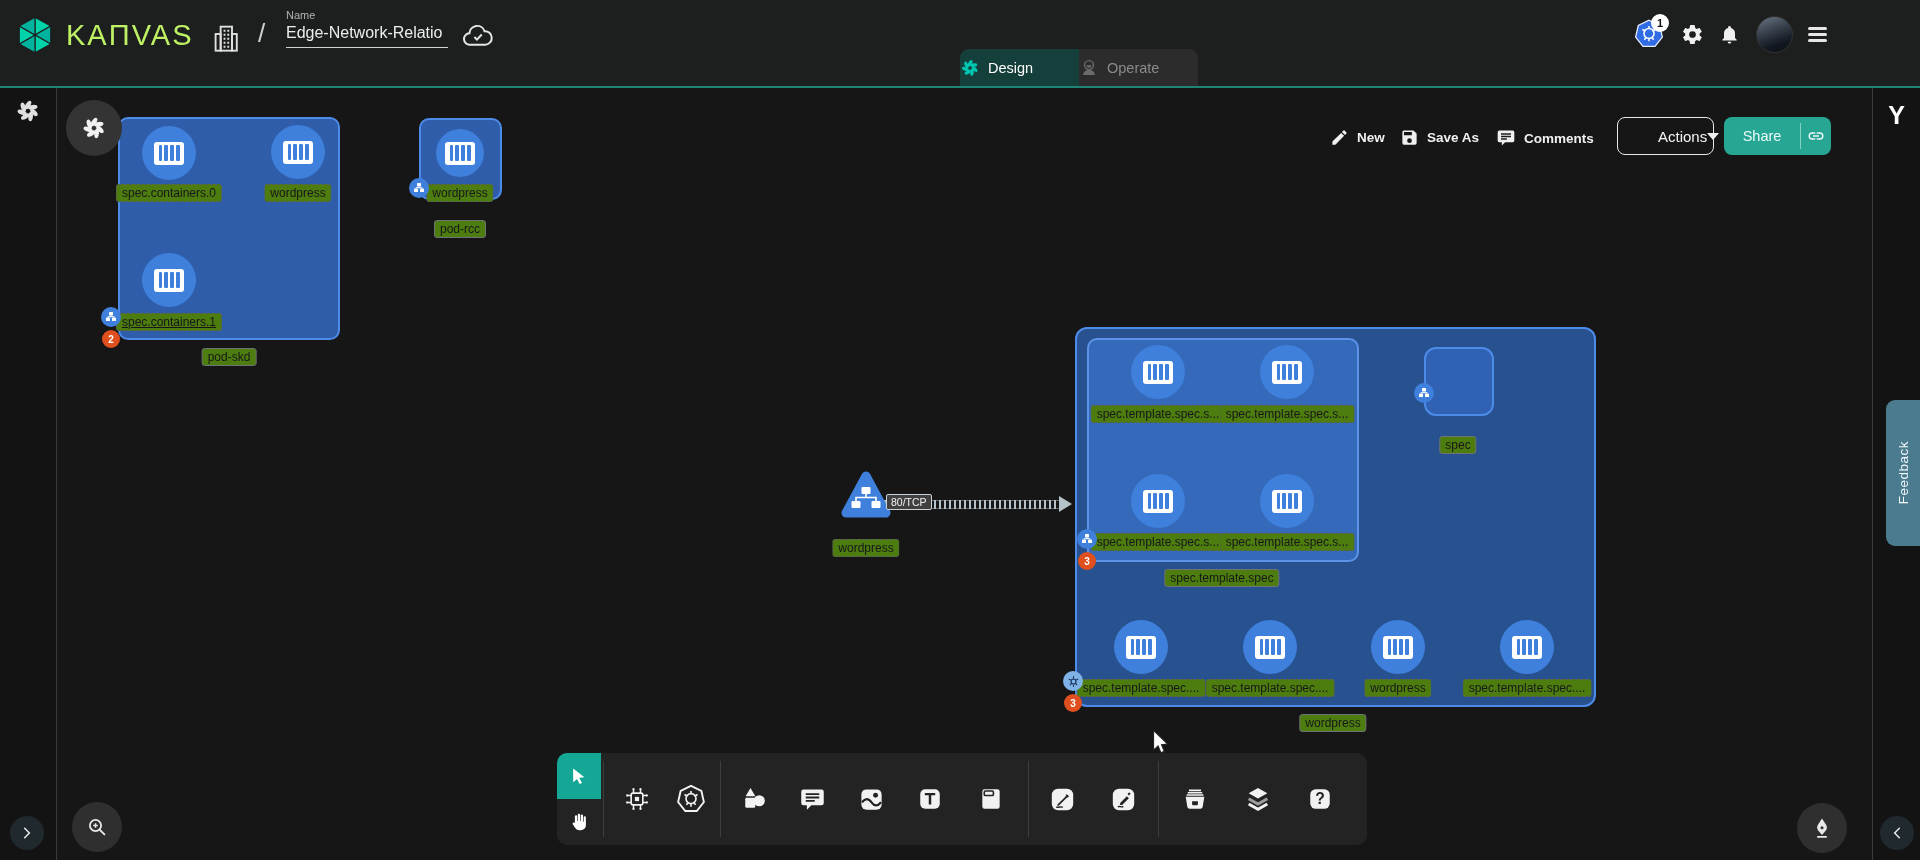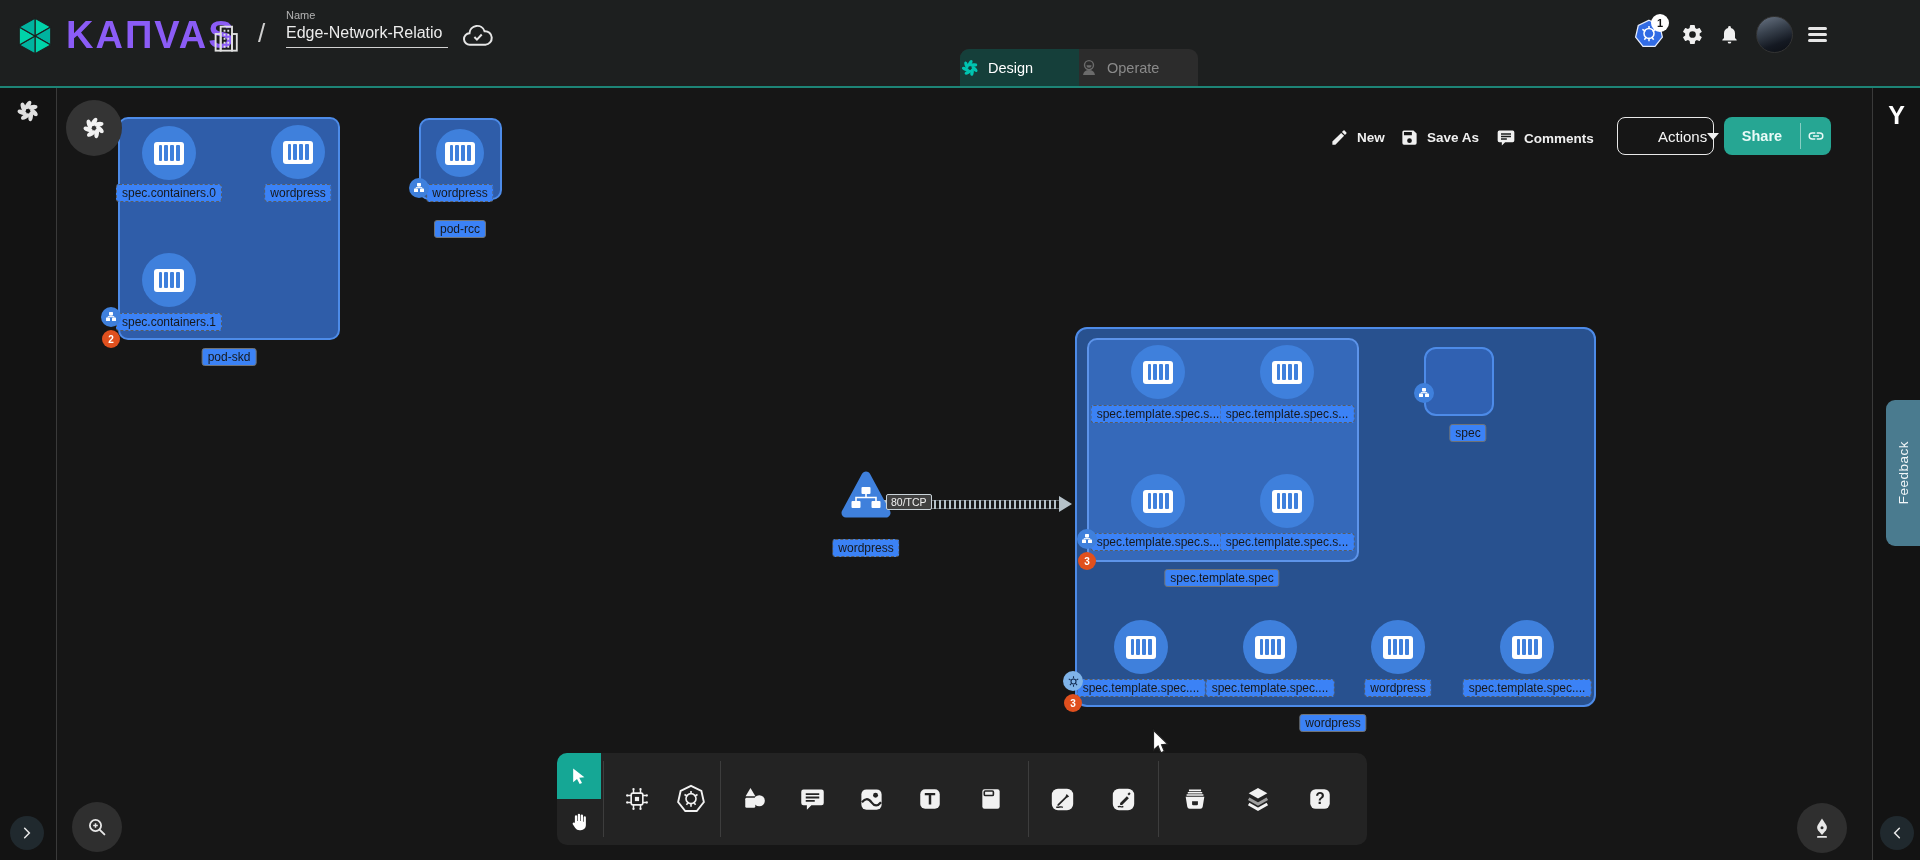--- a/index.html
+++ b/index.html
@@ -2,21 +2,21 @@
 <html><head>
 <meta charset="utf-8">
 <style>
   * { box-sizing: border-box; margin: 0; padding: 0; }
   body { background:#000; font-family:"Liberation Sans", sans-serif; }
   .page { position:relative; width:1920px; height:860px; background:#161616; overflow:hidden; }
 
   
   .header { position:absolute; left:0; top:0; width:1920px; height:86px; background:#1d1f1f; z-index:30; }
   .logo { position:absolute; left:14px; top:14px; display:flex; align-items:center; gap:10px; }
-  .logo-word { color:#8b5cf6; font-size:38px; font-weight:bold; letter-spacing:2px; }
+  .logo-word { color:#bef264; font-size:29px; font-weight:normal; letter-spacing:2px; }
   .org-icon { position:absolute; left:210px; top:22px; }
   .crumb-sep { position:absolute; left:258px; top:18px; color:#cfcfcf; font-size:26px; font-weight:300; }
   .name-field { position:absolute; left:286px; top:9px; }
   .name-label { color:#b3b3b3; font-size:11px; }
   .name-value { margin-top:3px; color:#ececec; font-size:16px; width:162px; border-bottom:1px solid #d2d2d2; padding-bottom:5px; white-space:nowrap; overflow:hidden; }
   .cloud-btn { position:absolute; left:462px; top:22px; }
 
   .tabs { position:absolute; left:960px; top:49px; width:238px; height:37px; background:#2c2c2c; border-radius:9px 9px 0 0; display:flex; overflow:hidden; }
   .tab { flex:1; display:flex; align-items:center; gap:8px; font-size:14.5px; cursor:default; }
   .tab.active { background:#153f3a; color:#ffffff; }
@@ -51,21 +51,21 @@
   .g-podrcc { left:419px; top:118px; width:83px; height:82px; background:#2f5da9; }
   .g-deploy { left:1075px; top:327px; width:521px; height:380px; background:#28518f; border-radius:12px; }
   .g-template { left:1087px; top:338px; width:272px; height:224px; background:#3569ba; border-color:#5d94ea; }
   .g-spec { left:1424px; top:347px; width:70px; height:69px; background:#3061b2; border-radius:12px; }
 
   .cnode { position:absolute; width:54px; height:54px; margin:-27px 0 0 -27px; border-radius:50%; background:#3f80dc; display:flex; align-items:center; justify-content:center; z-index:6; }
   .cnode.sm { width:48px; height:48px; margin:-24px 0 0 -24px; }
   .cglyph { width:30px; height:23px; background:#fff; border-radius:3px; display:flex; gap:2.6px; padding:3.5px 4.5px; }
   .cglyph i { flex:1; background:#3f80dc; border-radius:1px; }
 
-  .chip { position:absolute; transform:translateX(-50%); background:#3b82f6; color:#17181a; font-size:12px; line-height:16px; padding:0 5px; border:1px dashed #595d61; border-radius:3px; white-space:nowrap; z-index:8; }
+  .chip { position:absolute; transform:translateX(-50%); background:#4d7c0f; color:#17181a; font-size:12px; line-height:16px; padding:0 5px; border:1px dashed #595d61; border-radius:3px; white-space:nowrap; z-index:8; }
   .chip.solid { border-style:solid; border-color:#6f7377; }
 
   .badge { position:absolute; width:20px; height:20px; margin:-10px 0 0 -10px; border-radius:50%; background:#3f80dc; display:flex; align-items:center; justify-content:center; z-index:9; }
   .badge.orange { width:18px; height:18px; margin:-9px 0 0 -9px; background:#e0501e; color:#fff; font-size:10px; font-weight:bold; }
   .badge.k8sb { background:#7fb3e8; }
 
   .svc-tri { position:absolute; left:840px; top:468px; z-index:6; }
   .edge-line { position:absolute; left:884px; top:500px; width:178px; height:9px;
                background:repeating-linear-gradient(90deg,#b6c2c9 0 2px,transparent 2px 5px);
                border-top:1px solid rgba(182,194,201,.45); border-bottom:1px solid rgba(182,194,201,.45); z-index:4; }
@@ -77,21 +77,21 @@
 
   
   .act-row { position:absolute; top:128px; z-index:15; display:flex; align-items:center; color:#f0f0f0; }
   .act-btn { display:flex; align-items:center; gap:8px; font-size:13.5px; font-weight:bold; color:#f0f0f0; }
   .actions-btn { position:absolute; left:1617px; top:117px; width:97px; height:38px; border:1px solid #e8e8e8; border-radius:8px; display:flex; align-items:center; z-index:15;padding-left:40px; }
   .actions-btn .lbl { flex:1; text-align:center; color:#f5f5f5; font-size:15px; }
   .actions-btn .sep { width:1px; height:100%; background:#8a8a8a; }
   .actions-btn .caret-box { width:27px; display:flex; align-items:center; justify-content:center; }
   .caret { width:0; height:0; border-left:6px solid transparent; border-right:6px solid transparent; border-top:7px solid #f0f0f0; }
   .share-btn { position:absolute; left:1724px; top:117px; width:107px; height:38px; background:#26a693; border-radius:8px; display:flex; align-items:center; z-index:15; }
-  .share-btn .lbl { flex:1; text-align:center; color:#eafaf7; font-size:14.5px; font-weight:bold; }
+  .share-btn .lbl { flex:1; text-align:center; color:#eafaf7; font-size:14.5px; font-weight:normal; }
   .share-btn .sep { width:1px; height:70%; background:rgba(255,255,255,.45); }
   .share-btn .link-box { width:30px; display:flex; align-items:center; justify-content:center; }
 
   
   .toolbar { position:absolute; left:557px; top:753px; width:810px; height:92px; background:#232323; border-radius:10px; z-index:18; }
   .tb-divider { position:absolute; top:8px; bottom:8px; width:1px; background:#3d3d3d; }
   .tb-btn { position:absolute; width:40px; height:40px; top:26px; display:flex; align-items:center; justify-content:center; border-radius:8px; }
   .sel-btn { position:absolute; left:0; top:0; width:44px; height:46px; background:#15a795; border-radius:10px 0 0 0; display:flex; align-items:center; justify-content:center; }
   .pan-btn { position:absolute; left:0; top:46px; width:44px; height:46px; display:flex; align-items:center; justify-content:center; }
 
@@ -295,21 +295,21 @@
     <div class="cnode" style="left:169px; top:280px;">
         <span class="cglyph">
           <i></i>
           <i></i>
           <i></i>
           <i></i>
         </span>
       </div>
     <span class="chip" style="left:169px; top:184px;">spec.containers.0</span>
     <span class="chip" style="left:298px; top:184px;">wordpress</span>
-    <span class="chip" style="left:169px; top:313px;">spec.containers.1</span>
+    <span class="chip" style="left:169px; top:313px;text-decoration:underline;">spec.containers.1</span>
     <span class="badge" style="left:111px; top:317px;">
         <svg width="12" height="12" viewBox="0 0 12 12">
           <use href="#pod-mini"></use>
         </svg>
       </span>
     <span class="badge orange" style="left:111px; top:339px;">2</span>
     <span class="chip solid" style="left:229px; top:348px;">pod-skd</span>
 
     <div class="group g-podrcc"></div>
     <div class="cnode sm" style="left:460px; top:153px;">
@@ -390,21 +390,21 @@
       </span>
     <span class="badge orange" style="left:1087px; top:561px;">3</span>
     <span class="chip solid" style="left:1222px; top:569px;">spec.template.spec</span>
 
     <div class="group g-spec"></div>
     <span class="badge" style="left:1424px; top:393px;">
         <svg width="12" height="12" viewBox="0 0 12 12">
           <use href="#pod-mini"></use>
         </svg>
       </span>
-    <span class="chip solid" style="left:1458px; top:424px;margin-left:10px;">spec</span>
+    <span class="chip solid" style="left:1458px; top:436px;">spec</span>
 
     <div class="cnode" style="left:1141px; top:647px;">
         <span class="cglyph">
           <i></i>
           <i></i>
           <i></i>
           <i></i>
         </span>
       </div>
     <div class="cnode" style="left:1270px; top:647px;">

